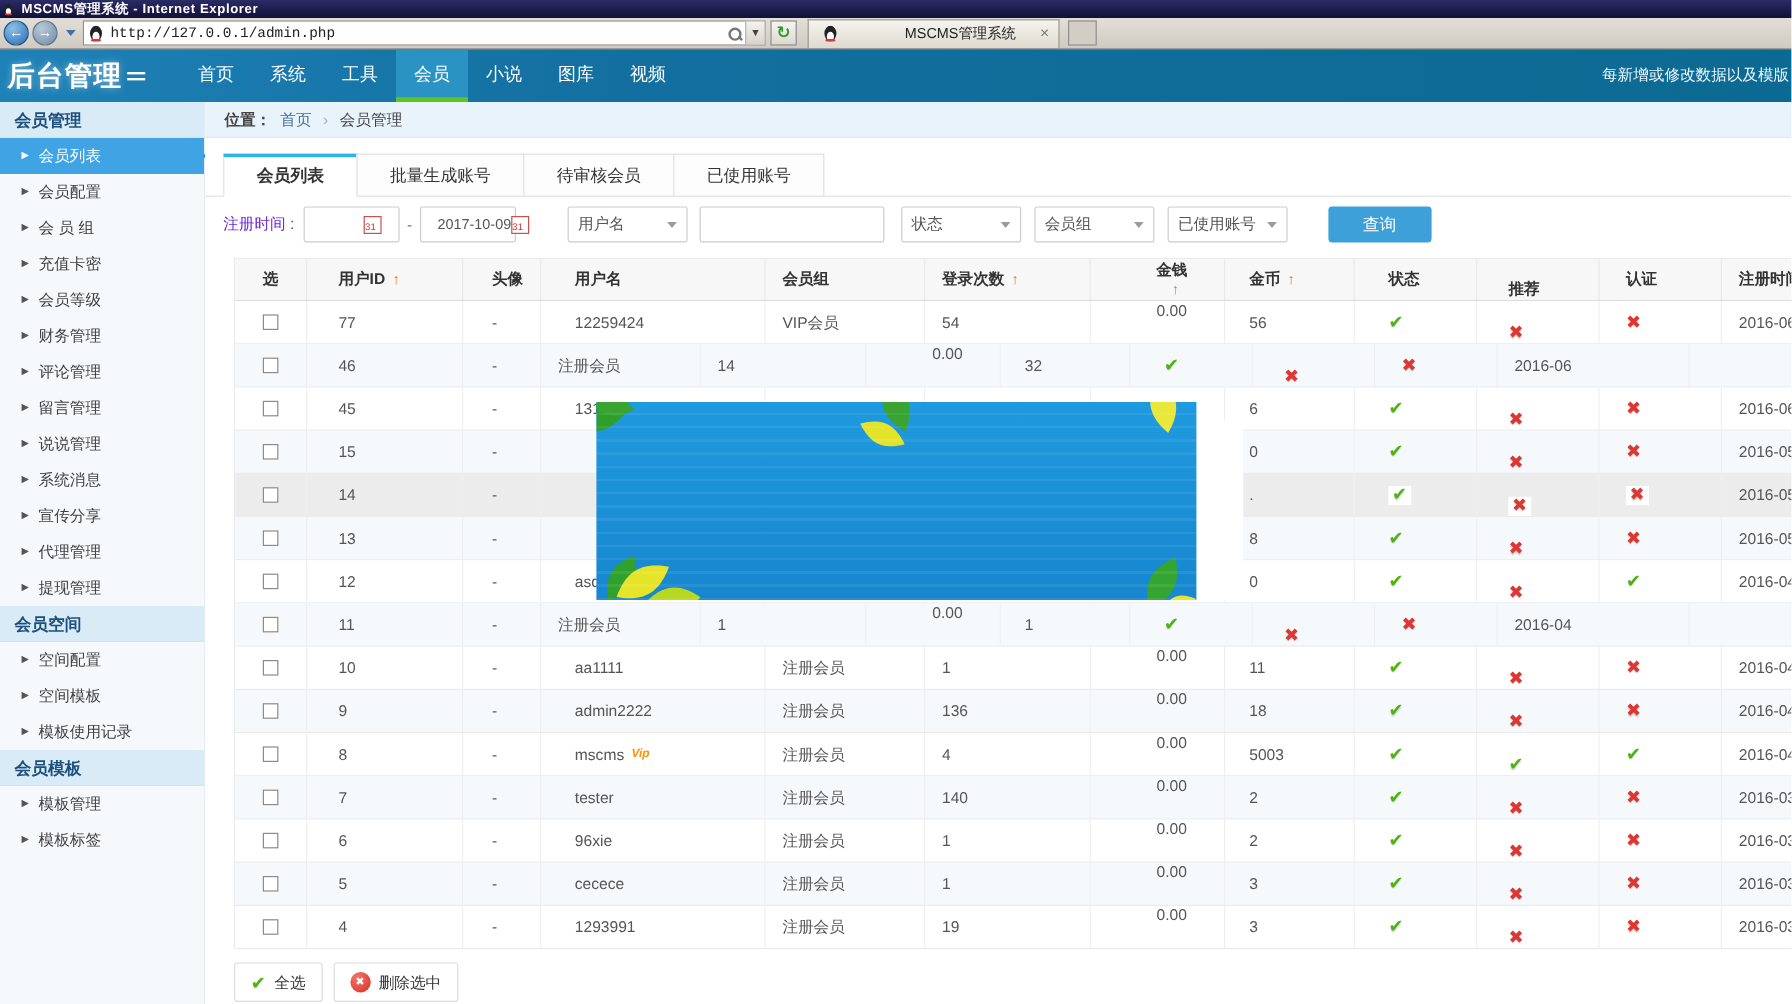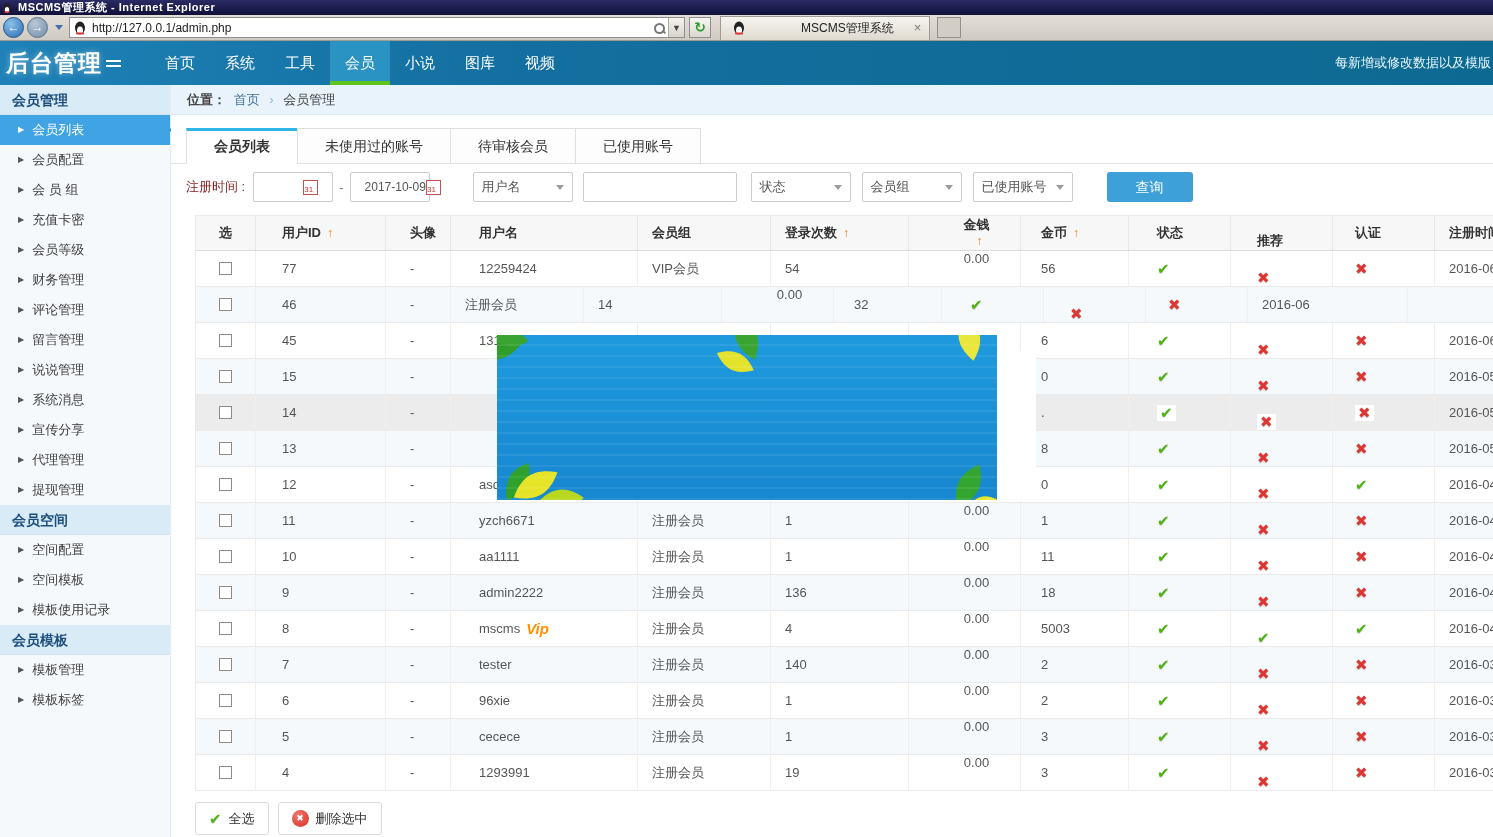--- a/index.html
+++ b/index.html
@@ -14,21 +14,21 @@
 
   
   .chrome { position:absolute; left:0; top:15px; width:100%; height:26px;
     background:linear-gradient(180deg,#e3dfd8,#cfcbc2); display:flex; align-items:center; border-bottom:1px solid #9f9b92; }
   .navbtn { width:21px; height:21px; border-radius:50%; color:#fff; font-size:12px; line-height:19px;
     text-align:center; border:1px solid #20528a; margin-left:3px;
     background:radial-gradient(circle at 35% 30%,#8cc0ea,#2a6cb4); }
   .navbtn.fwd { background:radial-gradient(circle at 35% 30%,#b9c9d8,#6f8aa6); border-color:#5c7democrat89; border-color:#5c7489; }
   .mini-caret { width:0; height:0; border-left:4px solid transparent; border-right:4px solid transparent;
     border-top:5px solid #3f6fa8; margin:0 6px 0 7px; }
-  .addrbar { width:616px; height:21px; background:#fff; border:1px solid #8f8f8f; display:flex; align-items:center; }
+  .addrbar { width:569px; height:21px; background:#fff; border:1px solid #8f8f8f; display:flex; align-items:center;font-family:Liberation Mono, monospace; }
   .fav { width:14px; height:14px; margin:0 5px 0 3px; flex:0 0 auto; }
   .url { font-size:12px; color:#222; flex:1 1 auto; white-space:nowrap; overflow:hidden; }
   .mag { position:relative; width:14px; height:14px; margin-right:2px; flex:0 0 auto; }
   .mag::before { content:""; position:absolute; left:2px; top:2px; width:7px; height:7px; border:2px solid #777; border-radius:50%; }
   .mag::after { content:""; position:absolute; left:10px; top:10px; width:4px; height:2px; background:#777; transform:rotate(45deg); }
   .addr-drop { width:16px; height:19px; border-left:1px solid #aaa; background:linear-gradient(#f4f2ee,#d8d4cc);
     display:flex; align-items:center; justify-content:center; color:#444; font-size:9px; }
   .refreshbtn { width:22px; height:21px; border:1px solid #8f8f8f; background:linear-gradient(#f7f5f1,#dcd8d0);
     margin-left:4px; text-align:center; line-height:19px; font-size:14px; font-weight:bold; color:#2f9b2f; }
   .btab { height:24px; margin-left:9px; padding:0 8px; display:flex; align-items:center; gap:6px;
@@ -72,21 +72,21 @@
 
   
   .main { position:absolute; left:171px; top:115px; width:1322px; height:722px; background:#fff; overflow:hidden; }
   .tabwrap { display:flex; padding:12px 0 0 15px; border-bottom:1px solid #e2e2e2; height:49px; align-items:flex-end; }
   .tab { height:36px; line-height:34px; padding:0 27px; font-size:14px; color:#333; background:#fdfdfd;
     border:1px solid #e0e0e0; margin-right:-1px; margin-bottom:-1px; }
   .tab.active { background:#fff; border-top:3px solid #2db5ea; border-bottom:1px solid #fff; font-weight:bold; line-height:31px; }
 
   
   .filterbar { display:flex; align-items:center; margin:8px 0 0 15px; height:30px; font-size:13px; color:#555; }
-  .f-label { margin-right:8px; color:#7f1d1d; }
+  .f-label { margin-right:8px; color:#6d28d9; }
   .dinput { width:80px; height:30px; border:1px solid #ccc; border-radius:2px; display:flex; align-items:center;
     padding:0 14px; font-size:12px; color:#555; background:#fff; }
   .dinput .dval { flex:1 1 auto; white-space:nowrap; }
   .cal { width:15px; height:15px; border:1px solid #c95050; background:#fff; flex:0 0 auto; }
   .cal .cal-top { height:3px; background:#e05252; }
   .cal .cal-num { font-size:8px; color:#d03333; text-align:center; line-height:10px; }
   .dash { margin:0 6px; color:#777; }
   .select { height:30px; border:1px solid #ccc; border-radius:2px; background:#fff; display:flex; align-items:center;
     padding:0 8px; color:#555; }
   .select .s-val { flex:1 1 auto; }
@@ -116,21 +116,21 @@
   .c8 { width:102px; padding-left:28px; }
   .c9 { width:102px; padding-left:26px;align-items:flex-end; }
   .c10 { width:102px; padding-left:22px; }
   .c11 { width:160px; padding-left:14px; }
   .sort { color:#f57a00; font-weight:bold; font-size:12px; margin-left:6px; }
   .cb { width:13px; height:13px; border:1px solid #8b8b8b; background:#fff; display:inline-block; }
   .mark { font-size:15px; line-height:16px; text-shadow:0 1px 1px rgba(0,0,0,.18); }
   .mark.check { color:#4db30d; }
   .mark.cross { color:#dc3732; }
   .hl .mark { background:#fff; padding:0 3px; }
-  .vip { color:#ff9000; font-size:15px; font-weight:bold; font-style:italic; margin-left:6px; }
+  .vip { color:#ff9000; font-size:10px; font-weight:bold; font-style:italic; margin-left:6px; }
 
   
   .actions { margin:11px 0 0 24px; display:flex; gap:9px; }
   .abtn { height:33px; border:1px solid #dcdcdc; border-radius:3px; background:#fff; display:flex; align-items:center;
     gap:7px; padding:0 13px; font-size:13px; color:#333; }
   .abtn .a-check { color:#4db30d; font-size:15px; text-shadow:0 1px 1px rgba(0,0,0,.18); }
   .abtn .a-del { width:17px; height:17px; border-radius:50%; background:radial-gradient(circle at 35% 30%,#f0766c,#d92e22);
     color:#fff; font-size:9px; line-height:17px; text-align:center; }
 
   
@@ -280,21 +280,21 @@
   <div class="breadcrumb">
     <span class="bc-label">位置：</span>
     <span class="bc-link">首页</span>
     <span class="bc-sep">›</span>
     <span class="bc-cur">会员管理</span>
   </div>
 
   <div class="main">
     <div class="tabwrap">
         <div class="tab active">会员列表</div>
-        <div class="tab">未使用过的账号</div>
+        <div class="tab">批量生成账号</div>
         <div class="tab">待审核会员</div>
         <div class="tab">已使用账号</div>
       </div>
 
     <div class="filterbar">
       <span class="f-label">注册时间 :</span>
       <div class="dinput">
         <span class="dval"></span>
         <span class="cal"><span class="cal-top"></span><span class="cal-num">31</span></span>
       </div>
@@ -531,23 +531,20 @@
               <span class="mark check">✔</span>
             </div>
             <div class="tcell c11">2016-04</div>
           </div>
           <div class="trow alt">
             <div class="tcell c0">
               <span class="cb"></span>
             </div>
             <div class="tcell c1">11</div>
             <div class="tcell c2">-</div>
-            <div class="tcell c3">
-              <span>yzch6671</span>
-            </div>
             <div class="tcell c4">注册会员</div>
             <div class="tcell c5">1</div>
             <div class="tcell c6">0.00</div>
             <div class="tcell c7">1</div>
             <div class="tcell c8">
               <span class="mark check">✔</span>
             </div>
             <div class="tcell c9">
               <span class="mark cross">✖</span>
             </div>

